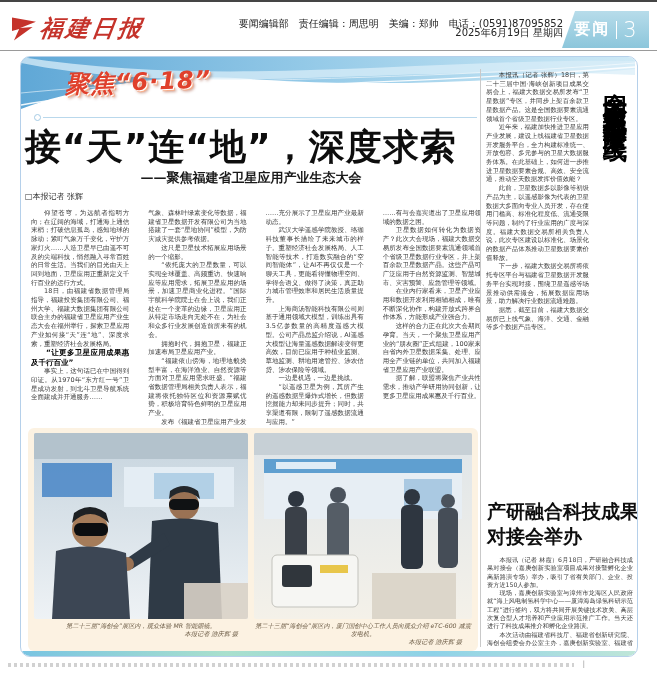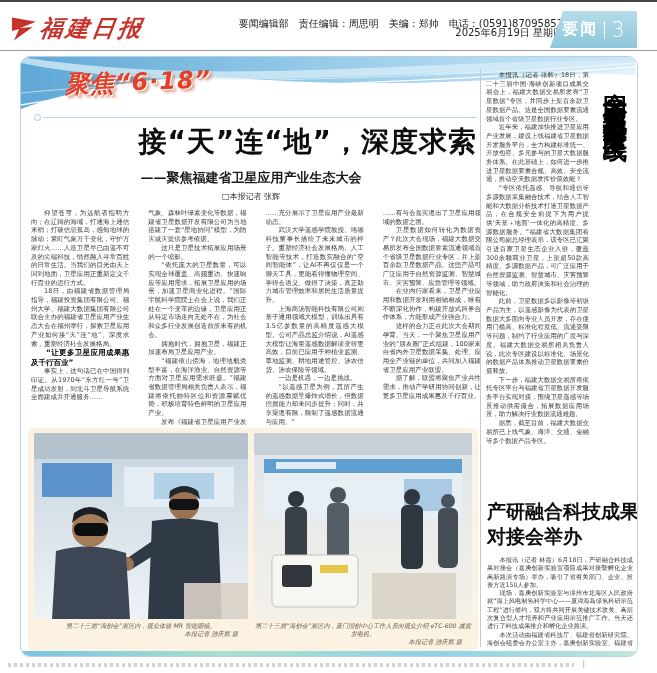--- a/index.html
+++ b/index.html
@@ -8,21 +8,21 @@
   .topstrip{position:absolute;left:0;top:0;width:657px;height:2px;background:#454545;}
 
   
   .masthead{position:absolute;left:12px;top:13px;display:flex;align-items:center;gap:4px;}
   .mast-flag{width:24px;height:24px;background:#c5332b;
              clip-path:polygon(0 4%,100% 22%,34% 48%,86% 44%,8% 100%,30% 52%,0 60%);}
   .mast-name{font-family:"DejaVu Serif",serif;font-style:italic;font-weight:bold;
              font-size:23px;color:#c5332b;letter-spacing:3px;transform:skewX(-8deg);}
   .header-info{position:absolute;right:94px;top:19px;text-align:right;
                font-size:10px;line-height:9px;color:#222;white-space:nowrap;}
-  .section-tab{position:absolute;left:550px;top:11px;width:87px;height:37px;
+  .section-tab{position:absolute;left:562px;top:11px;width:87px;height:37px;
                clip-path:polygon(15% 0,100% 0,100% 100%,0 100%);
                background:linear-gradient(180deg,#b7dcea,#8cc6db);
                display:flex;align-items:center;justify-content:center;gap:6px;color:#fff;}
   .tab-cn{font-size:16px;font-weight:bold;letter-spacing:2px;}
   .tab-div{width:1px;height:18px;background:#fff;}
   .tab-no{font-size:21px;font-weight:300;}
   .header-rule{position:absolute;left:0;top:50px;width:657px;border-top:1px solid #9a9a9a;}
 
   
   .content-box{position:absolute;left:20px;top:56px;width:616px;height:599px;
@@ -30,25 +30,25 @@
   .content-box::after{content:"";position:absolute;left:0;bottom:0;width:100%;height:5px;
                background:linear-gradient(90deg,#79c4e2,#a9e0cd,#8ed2e8,#bfe6d8);}
   .banner{position:absolute;left:0;top:0;width:614px;height:56px;}
   .badge{position:absolute;left:44px;top:9px;z-index:3;font-size:24px;font-weight:bold;
          font-style:italic;color:#e0402c;letter-spacing:1px;transform:rotate(-2deg);
          text-shadow:1px 1px 0 #fff,2px 2px 0 #f6b08e,3px 3px 3px rgba(140,40,10,.45);}
   .deco-line{position:absolute;left:22px;top:60px;width:434px;border-top:1px solid #b9d8ec;}
   .deco-ring{position:absolute;left:13px;top:57px;width:5px;height:5px;border:1.5px solid #a5cbe5;
              border-radius:50%;background:#fff;}
 
-  .m-headline{position:absolute;left:4px;top:66px;width:452px;text-align:right;
-              font-size:28px;font-weight:800;letter-spacing:1px;color:#0d0d0d;}
+  .m-headline{position:absolute;left:4px;top:66px;width:452px;text-align:left;
+              font-size:36px;font-weight:800;letter-spacing:1px;color:#0d0d0d;}
   .m-subtitle{position:absolute;left:4px;top:112px;width:452px;text-align:center;
               font-size:13px;font-weight:600;color:#1a1a1a;}
-  .m-byline{position:absolute;left:4px;top:134px;width:452px;text-align:center;
+  .m-byline{position:absolute;left:4px;top:134px;width:452px;
             font-size:8px;color:#333;}
 
   .columns{position:absolute;left:10px;top:152px;width:450px;height:217px;display:flex;gap:19px;}
   .col{flex:1;overflow:hidden;font-size:6.5px;line-height:8.7px;color:#3a3a3a;}
   .col p{margin:0;text-indent:2em;text-align:justify;}
   .col p.noind{text-indent:0;}
   .subhead{font-weight:bold;text-align:center;font-size:7.5px;line-height:9.5px;
            margin:3px 0;color:#000;}
 
   
@@ -225,21 +225,20 @@
       <div class="caption cap-r">
         <p class="cap-text">第二十三届“海创会”展区内，厦门国创中心工作人员向观众介绍 eTC-600 减震发电机。</p>
         <p class="cap-credit">本报记者 游庆辉 摄</p>
       </div>
     </div>
 
     <div class="v-divider"></div>
     <div class="sb-col">
       <p>本报讯（记者 张辉）18日，第二十三届中国·海峡创新项目成果交易会上，福建大数据交易所发布“卫星数据”专区，并同步上架百余款卫星数据产品。这是全国数据要素流通领域首个省级卫星数据行业专区。</p>
       <p>近年来，福建加快推进卫星应用产业发展，建设上线福建省卫星数据开发服务平台，全力构建标准统一、开放包容、多元参与的卫星大数据服务体系。在此基础上，如何进一步推进卫星数据要素合规、高效、安全流通，推动空天数据发挥价值效能？</p>
-      <p>“专区依托遥感、导航和通信等多源数据采集融合技术，结合人工智能和大数据分析技术打造卫星数据产品，在合规安全前提下为用户提供‘天基＋地面’一体化的高精度、多源数据服务。”福建省大数据集团有限公司副总经理表示，该专区已汇聚引进百家卫星生态企业入驻，覆盖300余颗商业卫星，上架超50款高精度、多源数据产品，可广泛应用于自然资源监测、智慧城市、灾害预警等领域，助力政府决策和社会治理的智能化。</p>
       <p>此前，卫星数据多以影像等初级产品为主，以遥感影像为代表的卫星数据大多面向专业人员开发，存在使用门槛高、标准化程度低、流通受限等问题，制约了行业应用的广度与深度。福建大数据交易所相关负责人说，此次专区建设以标准化、场景化的数据产品体系推动卫星数据要素价值释放。</p>
       <p>下一步，福建大数据交易所将依托专区平台与福建省卫星数据开发服务平台实现对接，围绕卫星遥感等场景推动供需撮合，拓展数据应用场景，助力解决行业数据流通难题。</p>
       <p>据悉，截至目前，福建大数据交易所已上线气象、海洋、交通、金融等多个数据产品专区。</p>
     </div>
     <div class="v-headline">全国首个省级卫星数据行业专区上线</div>
 
     <div class="ba-headline">
       <div>产研融合科技成果</div>
       <div>对接会举办</div>
     </div>

